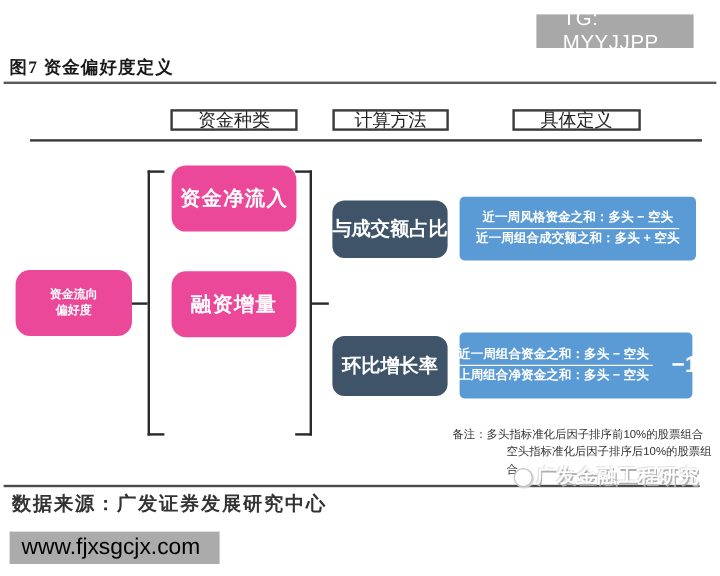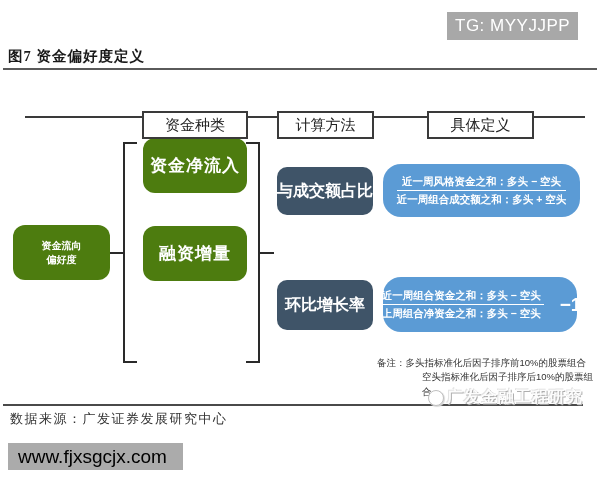--- a/index.html
+++ b/index.html
@@ -3,37 +3,37 @@
 <meta charset="utf-8">
 <style>
   * { margin:0; padding:0; box-sizing:border-box; }
   body { background:#888; font-family:"Liberation Sans", sans-serif; }
   .canvas { position:relative; width:600px; height:480px; background:#ffffff; overflow:hidden; margin:0 auto; }
 
   .abs { position:absolute; }
 
   
   .tg-box { left:447px; top:12px; width:131px; height:28px; background:#a8a8a8;
-    display:flex; align-items:center; padding-left:8px; color:#fff; font-size:17px; letter-spacing:.5px; }
+    display:flex; align-items:center; padding-left:22px; color:#fff; font-size:17px; letter-spacing:.5px; }
 
   
   .fig-title { left:8px; top:47px; font-family:"Liberation Serif", serif; font-weight:bold;
     font-size:14.5px; color:#1a1a1a; letter-spacing:1px; }
   .title-rule { left:3px; top:68px; width:594px; height:2px; background:#5a5a5a; }
 
   
   .header-rule { left:25px; top:116px; width:560px; height:2px; background:#3a3a3a; z-index:1; }
-  .col-box { top:91px; height:28px; background:#fff; border:2px solid #3a3a3a; z-index:2;
-    display:flex; align-items:center; justify-content:center; font-size:15px; color:#222;margin-top:20px; }
+  .col-box { top:91px; height:18px; background:#fff; border:2px solid #3a3a3a; z-index:2;
+    display:flex; align-items:center; justify-content:center; font-size:15px; color:#222; }
   .col-1 { left:142px; width:106px; }
   .col-2 { left:277px; width:97px; }
   .col-3 { left:427px; width:107px; }
 
   
-  .blue-node { background:#4d7c0f; border-radius:12px; color:#fff; font-weight:bold;
+  .blue-node { background:#ec4899; border-radius:12px; color:#fff; font-weight:bold;
     display:flex; align-items:center; justify-content:center; text-align:center; }
   .root-node { left:13px; top:225px; width:97px; height:55px; font-size:10px; line-height:1.35; }
   .fund-node { left:143px; width:104px; height:55px; font-size:17px; letter-spacing:1px; }
   .fund-1 { top:138px; }
   .fund-2 { top:226px; }
   .fund-3 { top:310px; }
 
   
   .bracket-left { left:123px; top:142px; width:14px; height:221px;
     border-left:2px solid #2a2a2a; border-top:2px solid #2a2a2a; border-bottom:2px solid #2a2a2a; }
@@ -43,42 +43,42 @@
   .conn-root { left:110px; top:252px; width:13px; }
   .conn-method { left:260px; top:252px; width:14px; }
 
   
   .method-node { left:277px; width:96px; background:#3f5468; border-radius:10px; color:#fff;
     font-weight:bold; display:flex; align-items:center; justify-content:center; font-size:16px; }
   .method-1 { top:167px; height:48px; }
   .method-2 { top:280px; height:50px; }
 
   
-  .def-node { left:383px; background:#5b9bd5; border-radius:18px; color:#fff;
+  .def-node { left:383px; background:#5b9bd5; border-radius:4px; color:#fff;
     display:flex; align-items:center; justify-content:center; }
   .def-1 { top:164px; width:197px; height:53px; }
   .def-2 { top:277px; width:194px; height:55px;gap:15px; }
   .fraction { text-align:center; font-size:10.5px; font-weight:bold; line-height:1.4; white-space:nowrap; }
   .numerator { display:block; border-bottom:1.5px solid #fff; padding:0 3px 1px; }
   .denominator { display:block; padding-top:1px; }
   .suffix { font-size:19px; font-weight:bold; margin-left:1px; }
 
   
   .note { left:377px; top:356px; font-size:9.5px; color:#333; line-height:1.5; }
   .note-line2 { margin-left:45px; }
 
   
   .footer-rule { left:3px; top:404px; width:580px; height:2px; background:#4a4a4a; }
   .gf-logo { left:428px; top:387px; display:flex; align-items:center; gap:3px; z-index:3; }
   .gf-logo-circle { width:16px; height:16px; border-radius:50%; background:#fff;
     border:1.5px solid #c0c0c0; box-shadow:1px 1px 1px #d8d8d8; }
   .gf-logo-text { font-size:16px; font-weight:bold; letter-spacing:1px; color:#fcfcfc;
     text-shadow:1px 1px 0 #aeaeae, -1px -1px 0 #e2e2e2; white-space:nowrap; }
-  .source-text { left:10px; top:410px; font-family:"Liberation Serif", serif; font-weight:normal;
-    font-size:13px; color:#333; letter-spacing:1.5px; }
+  .source-text { left:10px; top:410px; font-family:"Liberation Serif", serif; font-weight:bold;
+    font-size:16px; color:#333; letter-spacing:1.5px; }
   .www-box { left:8px; top:443px; width:175px; height:27px; background:#ababab; color:#000000;
     display:flex; align-items:center; padding-left:10px; font-size:19px; }
 </style>
 </head>
 <body>
 
 <div class="canvas">
 
   <div class="abs tg-box">
     <span>TG: MYYJJPP</span>

